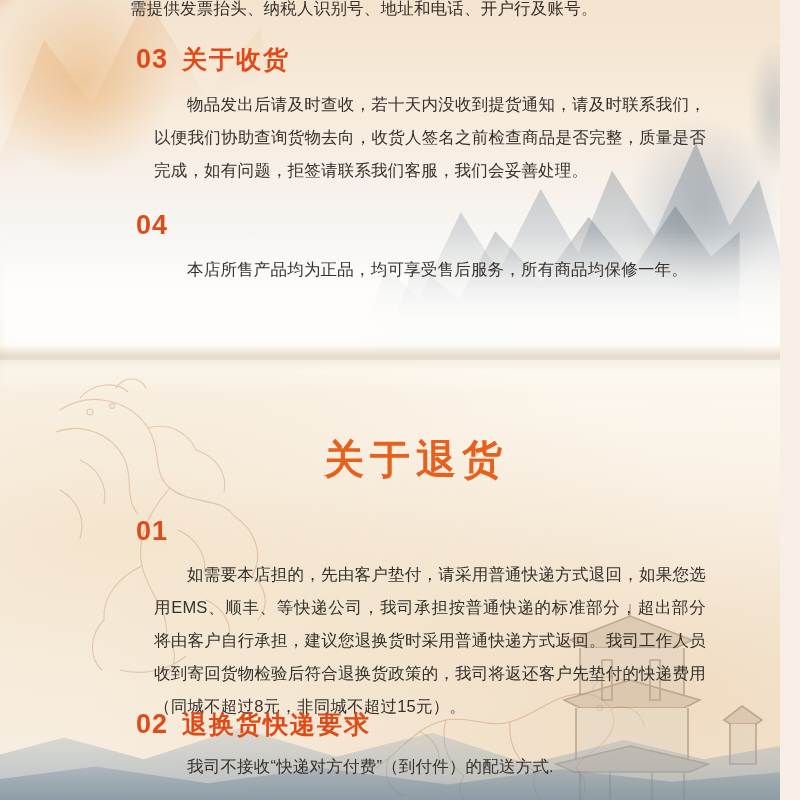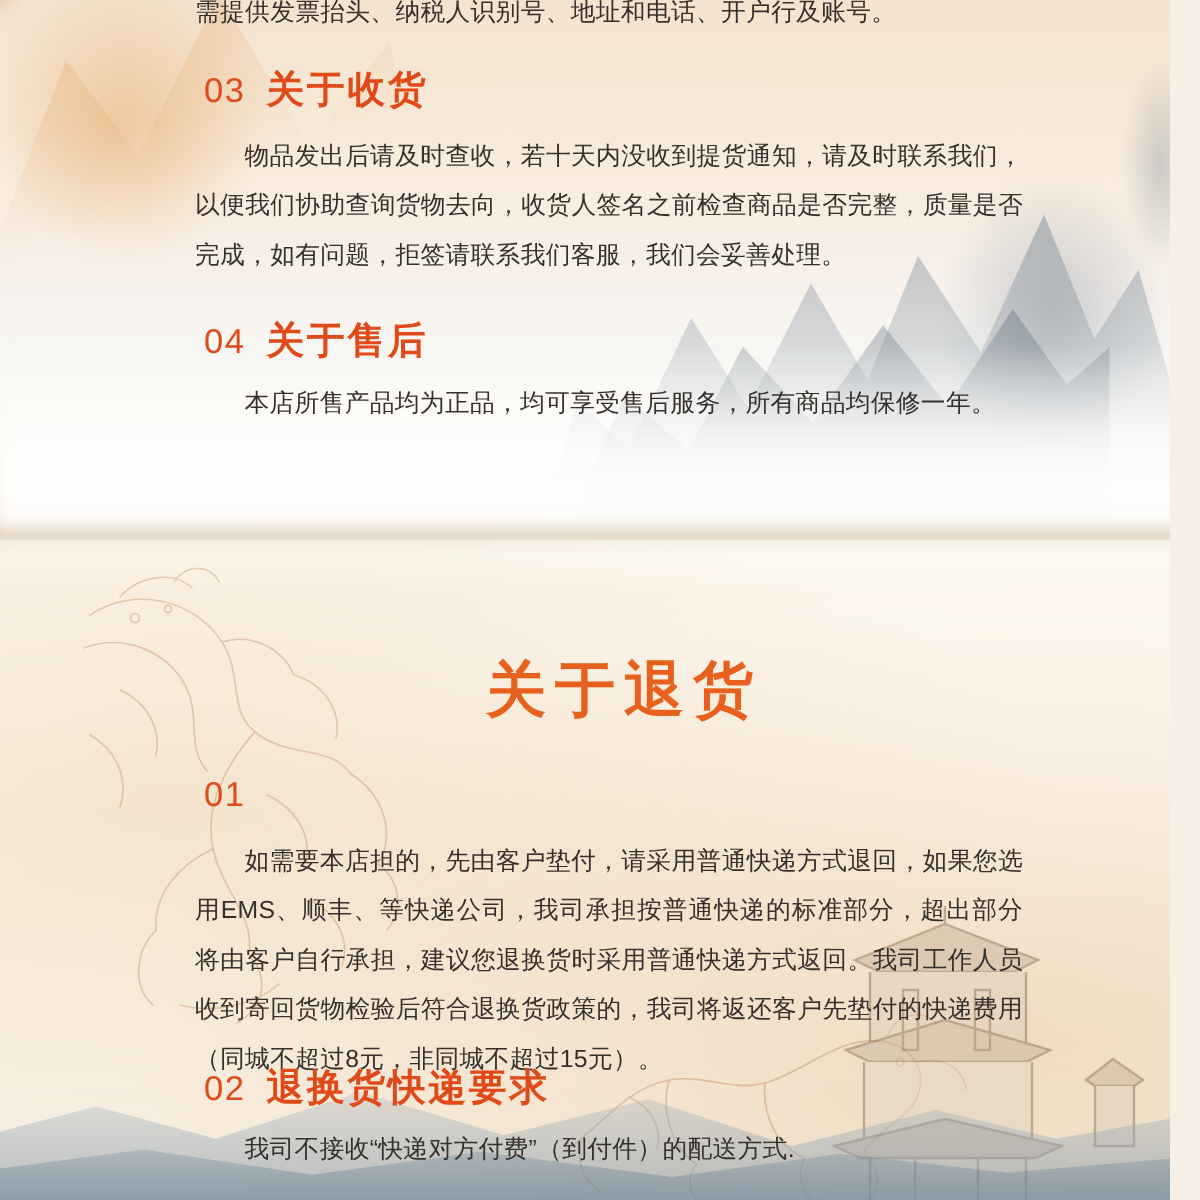--- a/index.html
+++ b/index.html
@@ -152,22 +152,22 @@
     text-align: justify;
   }
 
   .sec-head {
     display: flex;
     align-items: baseline;
     gap: 14px;
   }
   .sec-num {
     color: #e04a18;
-    font-size: 23px;
-    font-weight: 400;
+    font-size: 27px;
+    font-weight: 700;
     letter-spacing: 1px;
   }
   .sec-title {
     color: #e04a18;
     font-size: 25px;
     font-weight: 700;
     letter-spacing: 2px;
   }
 
   .big-title {
@@ -186,21 +186,21 @@
   #sec03-head    { left: 136px; top: 43px; }
   #sec03-para    { left: 130px; top: 88px;  width: 552px; }
   #sec04-head    { left: 136px; top: 210px; text-align: center; }
   #sec04-para    { left: 130px; top: 253px; width: 552px; }
   #big-title-wrap{ left: 0px;   top: 432px; width: 800px; }
   #sec01-head    { left: 136px; top: 516px; }
   #sec01-para    { left: 130px; top: 558px; width: 552px; }
   #sec02-head    { left: 136px; top: 708px; }
   #sec02-para    { left: 130px; top: 750px; width: 552px; }
 
-  .indent { text-indent: 2em; }
+  .indent { text-indent: 2em; margin-left: 24px; }
 </style>
 </head>
 <body>
 
 <div id="page">
 
   <div class="bg-layer bg-topleft"></div>
   <div class="bg-layer bg-topleft2"></div>
   <div class="bg-layer bg-topright"></div>
   <div class="bg-layer bg-peaks"></div>
@@ -274,21 +274,20 @@
     <div class="abs para" id="top-para">需提供发票抬头、纳税人识别号、地址和电话、开户行及账号。</div>
 
     <div class="abs sec-head" id="sec03-head">
       <span class="sec-num">03</span>
       <span class="sec-title">关于收货</span>
     </div>
     <div class="abs para indent" id="sec03-para">物品发出后请及时查收，若十天内没收到提货通知，请及时联系我们，以便我们协助查询货物去向，收货人签名之前检查商品是否完整，质量是否完成，如有问题，拒签请联系我们客服，我们会妥善处理。</div>
 
     <div class="abs sec-head" id="sec04-head">
       <span class="sec-num">04</span>
-      <span class="sec-title">关于售后</span>
     </div>
     <div class="abs para indent" id="sec04-para">本店所售产品均为正品，均可享受售后服务，所有商品均保修一年。</div>
 
     <div class="abs" id="big-title-wrap">
       <div class="big-title">关于退货</div>
     </div>
 
     <div class="abs sec-head" id="sec01-head">
       <span class="sec-num">01</span>
     </div>

